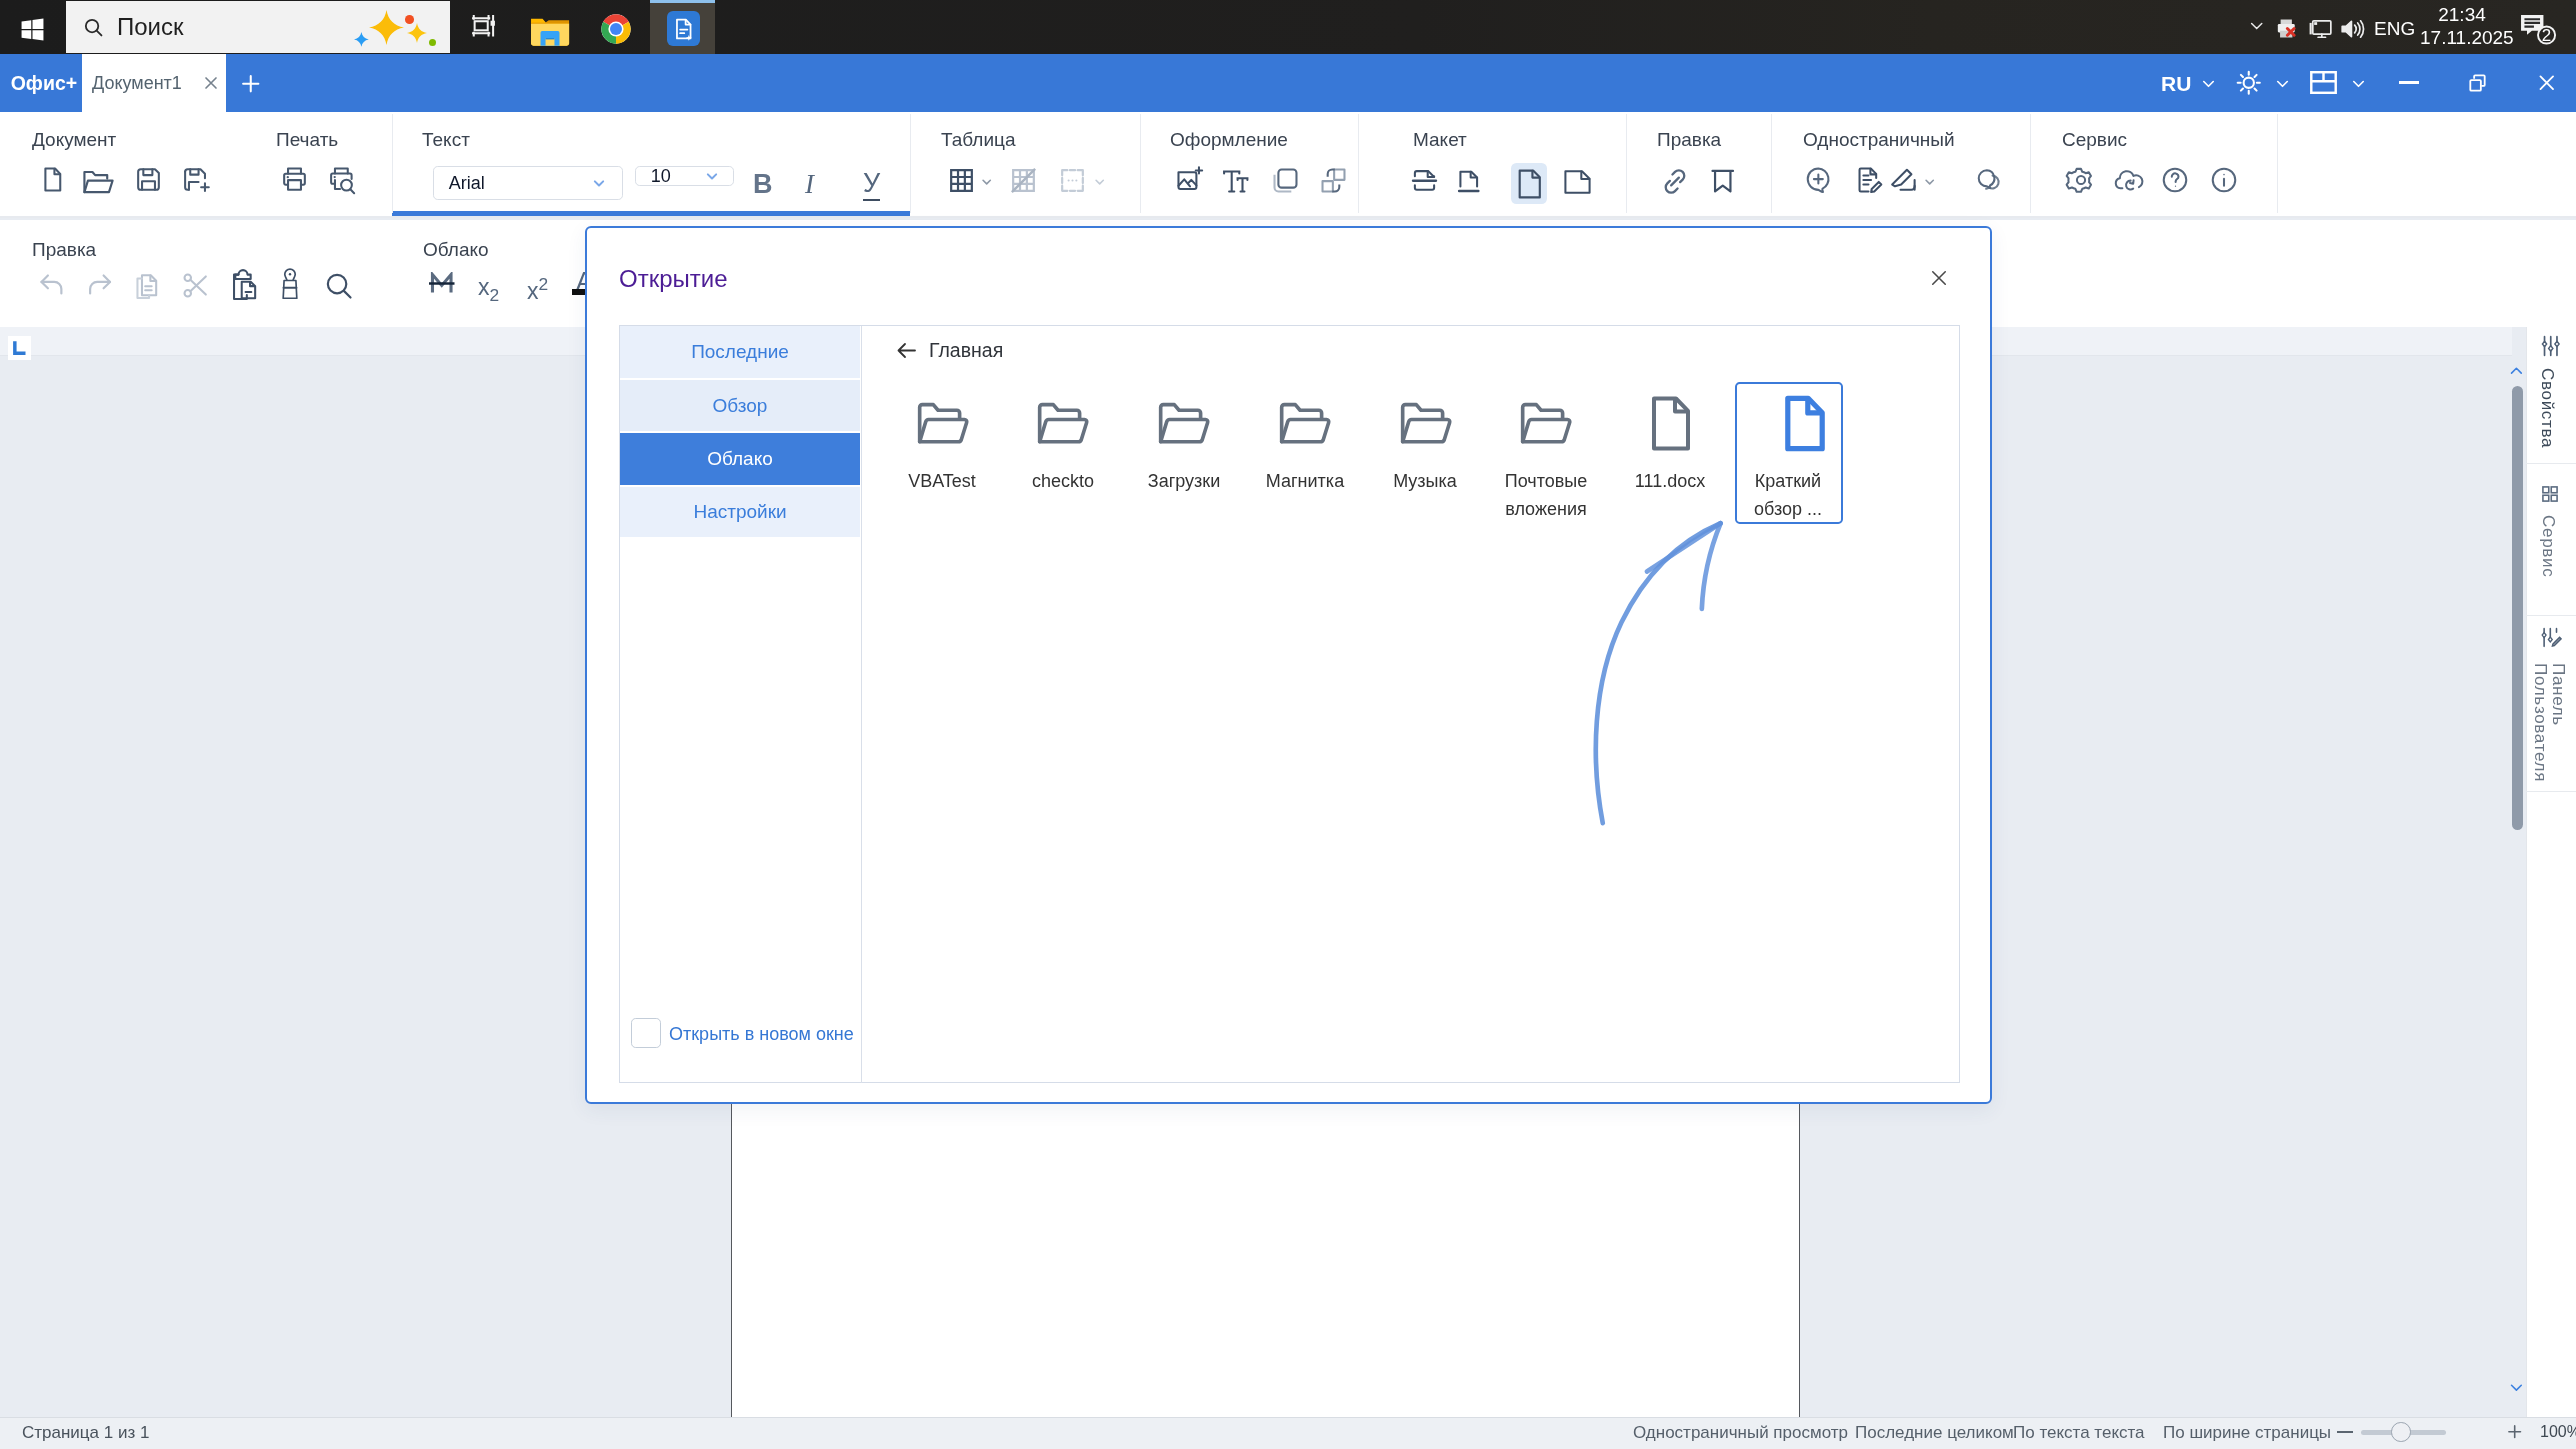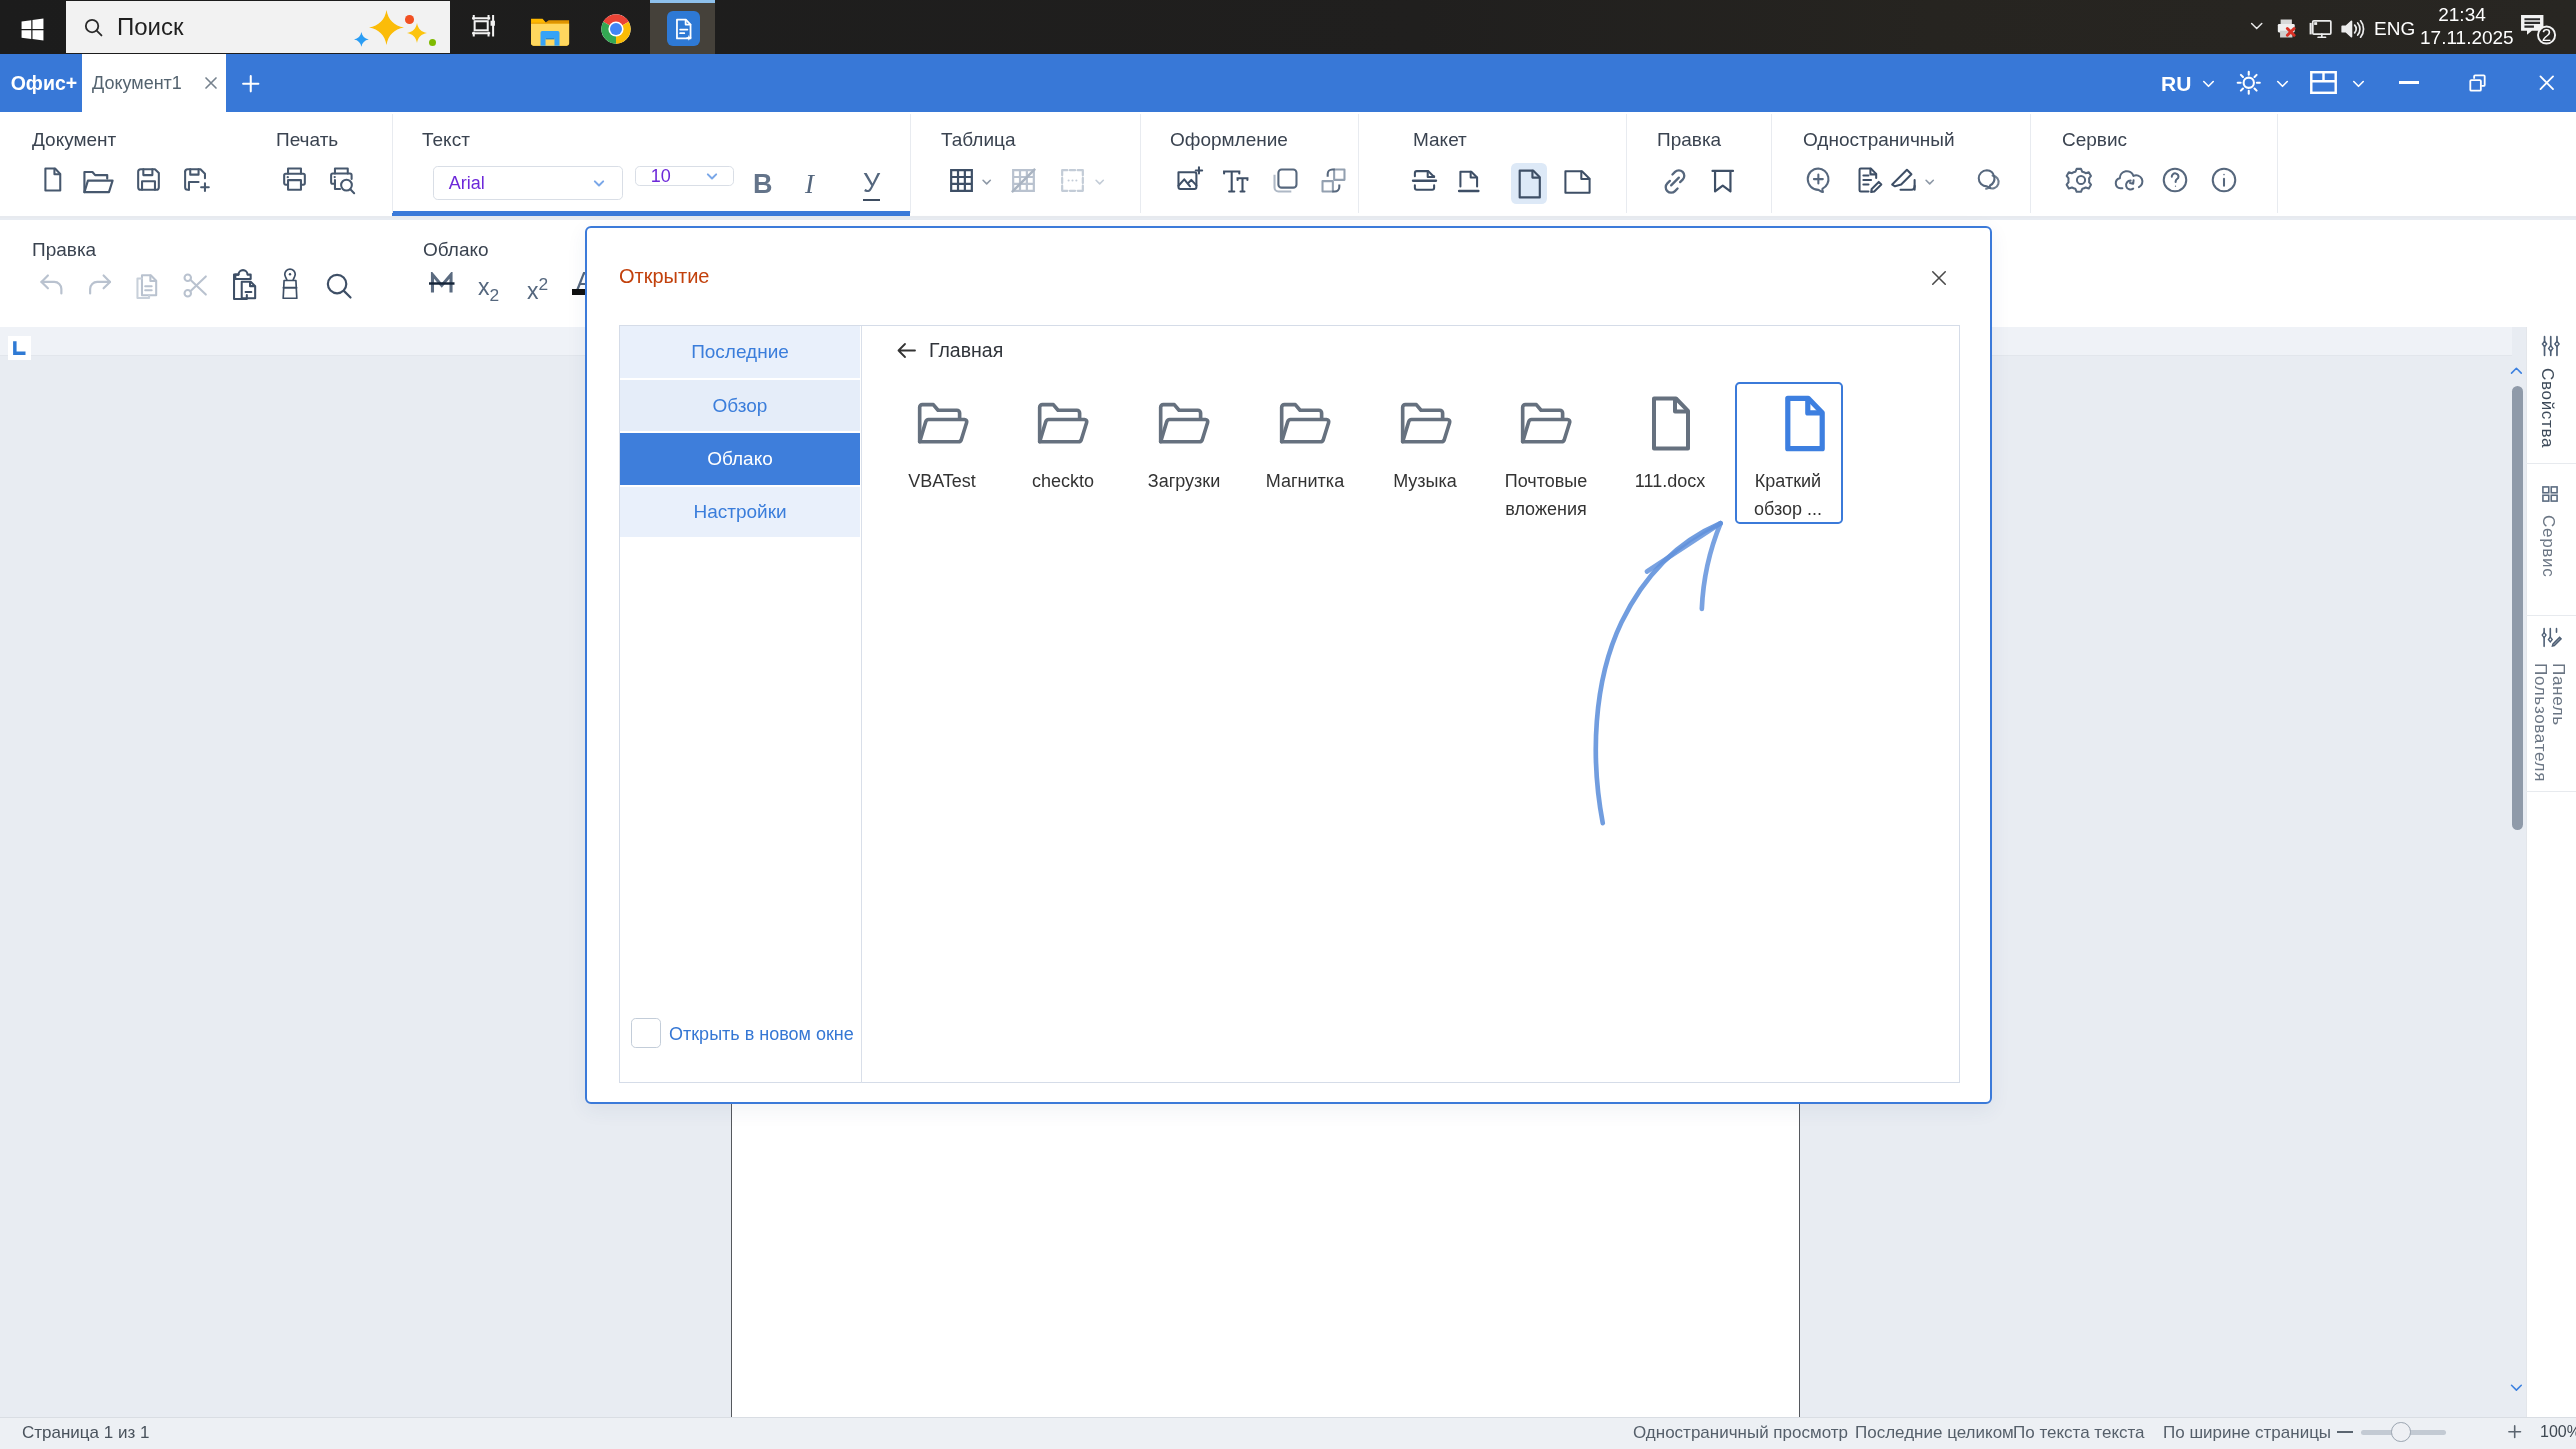--- a/index.html
+++ b/index.html
@@ -19,38 +19,38 @@
 #tab{left:82px;top:54px;width:144px;height:58px;background:#fff;display:flex;align-items:center}
 #tab .name{margin-left:10px;font-size:18px;color:#54636f}
 .tbtxt{color:#fff}
 
 #ribbon1{left:0;top:112px;width:2576px;height:106px;background:#fff;border-bottom:2px solid #e7eaef}
 #ribbon2{left:0;top:220px;width:2576px;height:107px;background:#fff}
 .rsep{position:absolute;top:114px;width:1.3px;height:99px;background:#e8ebf0}
 .rlabel{position:absolute;font-size:19px;color:#3a4350;white-space:nowrap}
 .runderline{position:absolute;left:392px;top:211px;width:518px;height:4.7px;background:#3b7ad9}
 .combo{position:absolute;border:1.3px solid #d9dee6;border-radius:4.7px;background:#fff;display:flex;align-items:center}
-.combo .cv{font-size:18px;color:#6d28d9;margin-left:14.8px}
+.combo .cv{font-size:18px;color:#0f172a;margin-left:14.8px}
 .icw{position:absolute;display:flex;align-items:center;justify-content:center}
 
 #docarea{left:0;top:327px;width:2526px;height:1090px;background:#e8ecf2}
 #rulerband{left:0;top:327px;width:2512px;height:29px;background:#eff2f7;border-bottom:1.3px solid #e2e6ec}
 #lbox{left:8px;top:336px;width:23px;height:24px;background:#fff}
 #page{left:731px;top:370px;width:1069px;height:1047px;background:#fff;border-left:1.3px solid #55585d;border-right:1.3px solid #55585d}
 
 #rpanel{left:2526px;top:327px;width:50px;height:1090px;background:#fff;border-left:1.3px solid #e3e6eb}
 .rptab{position:absolute;left:2526px;width:50px;border-bottom:1.3px solid #e7eaee}
 .vtext{position:absolute;writing-mode:vertical-rl;font-size:17px;color:#6b7684;letter-spacing:0.7px;white-space:pre}
 #scrollthumb{left:2512px;top:386px;width:11.4px;height:444px;background:#8f9aa9;border-radius:6px}
 
 #statusbar{left:0;top:1417px;width:2576px;height:32px;background:#edf0f4;border-top:1.3px solid #d9dde3}
 .sbt{position:absolute;top:1423px;font-size:17px;color:#555f6a;white-space:nowrap}
 
 #dialog{left:585px;top:226px;width:1407px;height:878px;background:#fff;border:2px solid #3b7ad9;border-radius:6px;box-shadow:0 5.4px 20px rgba(40,70,120,.07)}
-#dlgtitle{left:619px;top:265px;font-size:20px;color:#c2410c}
+#dlgtitle{left:619px;top:265px;font-size:24px;color:#4c1d95}
 #innerbox{left:619px;top:325px;width:1341px;height:758px;border:1.3px solid #d5dce8;background:#fff}
 #sidebar{left:619px;top:326px;width:243px;height:757px;border-right:1.3px solid #d9dfe9}
 .srow{position:absolute;left:620px;width:240px;display:flex;align-items:center;justify-content:center;font-size:19px}
 .srow.sel{background:#3e7edb;color:#fff}
 .srow.n{background:#e9f0fb;color:#3a7ddb}
 .srow.n2{background:#e5edf9;color:#3a7ddb}
 .fitem{position:absolute;text-align:center;font-size:18px;color:#333;line-height:27.5px}
 #selbox{left:1735px;top:382px;width:108px;height:142px;border:2px solid #3b7ad9;border-radius:4.7px}
 #checkbox{left:631px;top:1018px;width:29.5px;height:29.5px;border:1.3px solid #c3cdd9;border-radius:4.7px;background:#fff}
 #cblabel{left:669px;top:1024px;font-size:18px;color:#3577d4}

